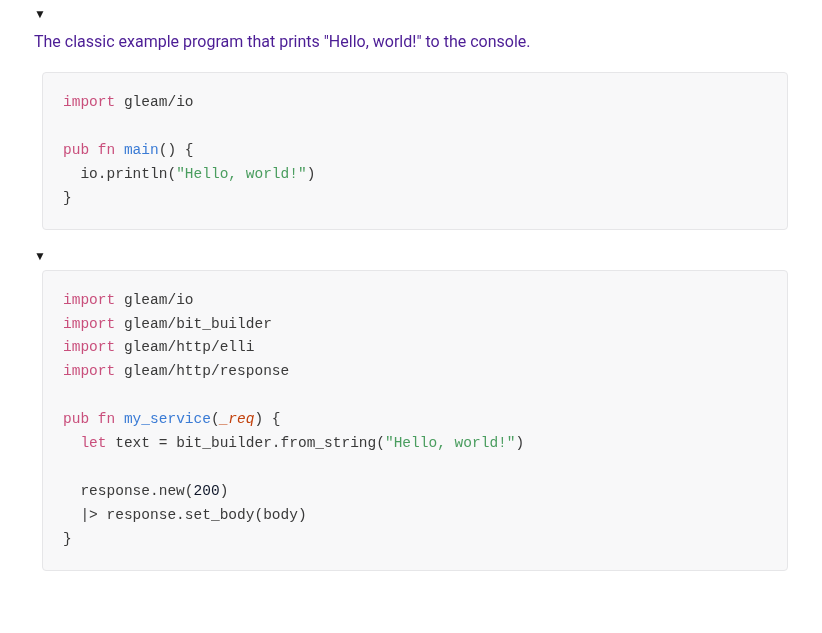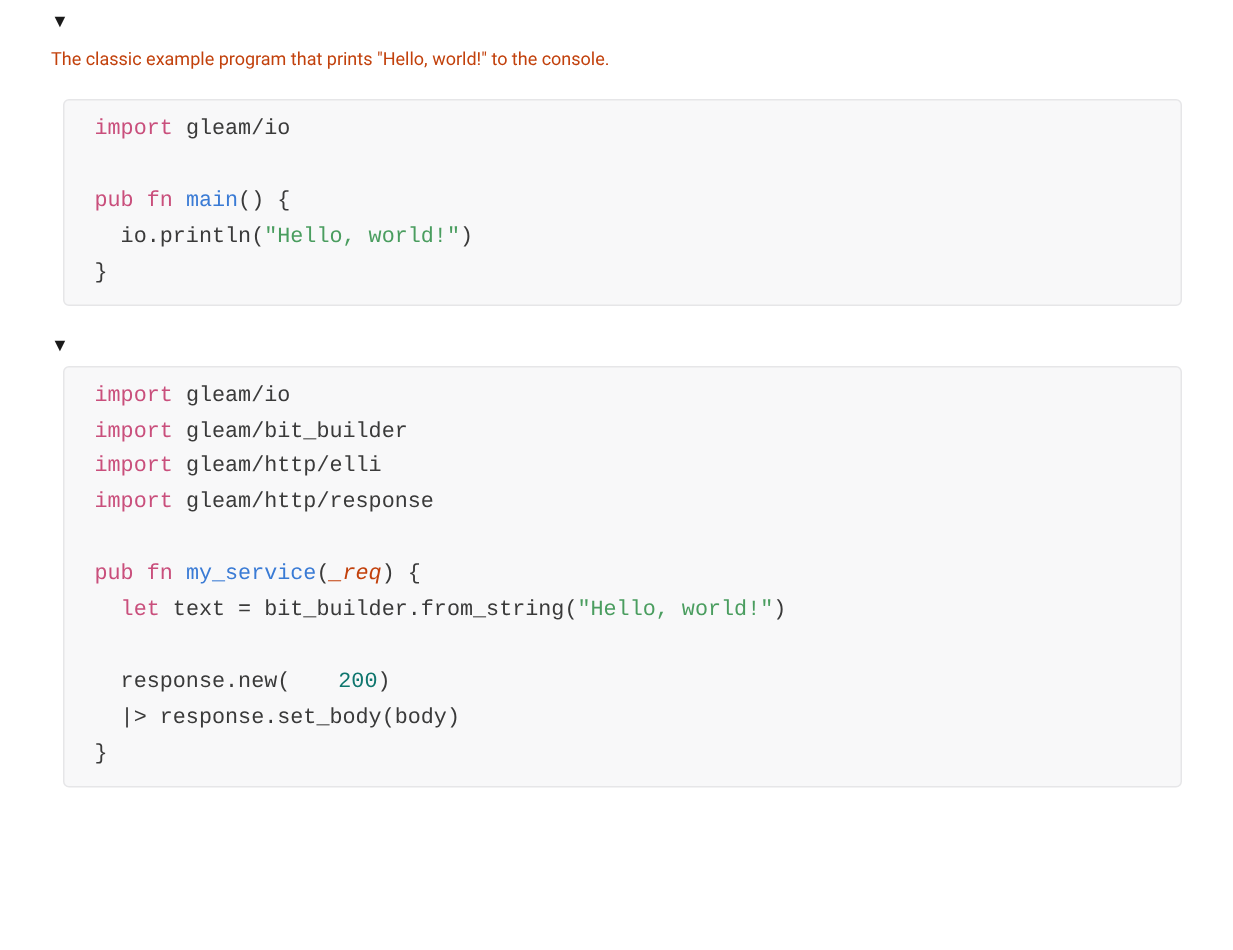--- a/index.html
+++ b/index.html
@@ -35,39 +35,39 @@
     font-size: 12px;
     line-height: 1;
     color: #1a1a1a;
   }
   .summary-text {
     text-decoration: underline dotted #aaa;
     text-underline-offset: 3px;
   }
   .desc {
     margin: 10px 0 18px 0;
-    font-size: 12px;
-    color: #c2410c;
+    font-size: 16px;
+    color: #4c1d95;
   }
   pre.code {
     background: #f8f8f9;
     border: 1px solid #e6e6e8;
     border-radius: 4px;
-    padding: 8px 20px;
+    padding: 18px 20px;
     margin: 0 0 20px 8px;
     font-family: "SFMono-Regular", Consolas, "Liberation Mono", Menlo, monospace;
     font-size: 14.5px;
     line-height: 1.65;
     overflow-x: auto;
     white-space: pre;
   }
   .tok-kw  { color: #c94f7c; }  
   .tok-fn  { color: #3a7bd5; }  
   .tok-str { color: #4a9d5f; }  
-  .tok-num { color: #0f766e; margin-left: 32px; }  
+  .tok-num { color: #0f172a; }  
   .tok-arg { color: #c2410c; font-style: italic; } 
   .tok-pl  { color: #3a3a3a; }  
 </style>
 </head>
 <body>
 
 <div class="page">
 
   <details open="">
     <summary>

